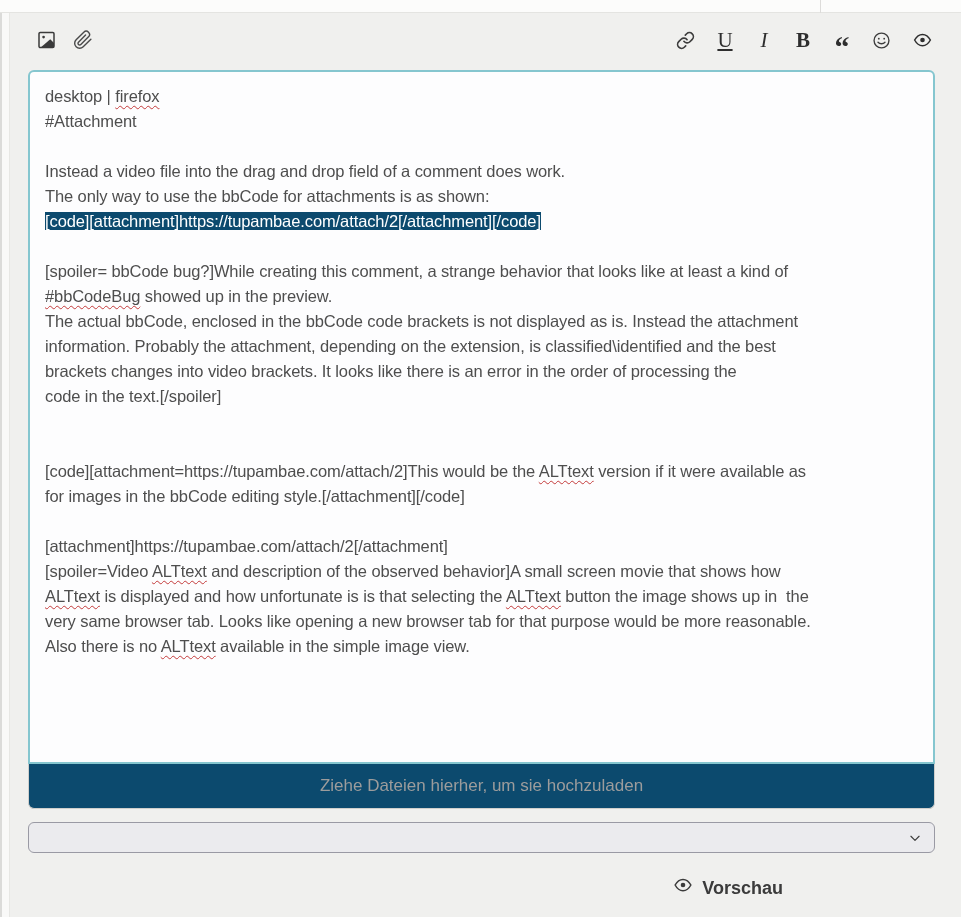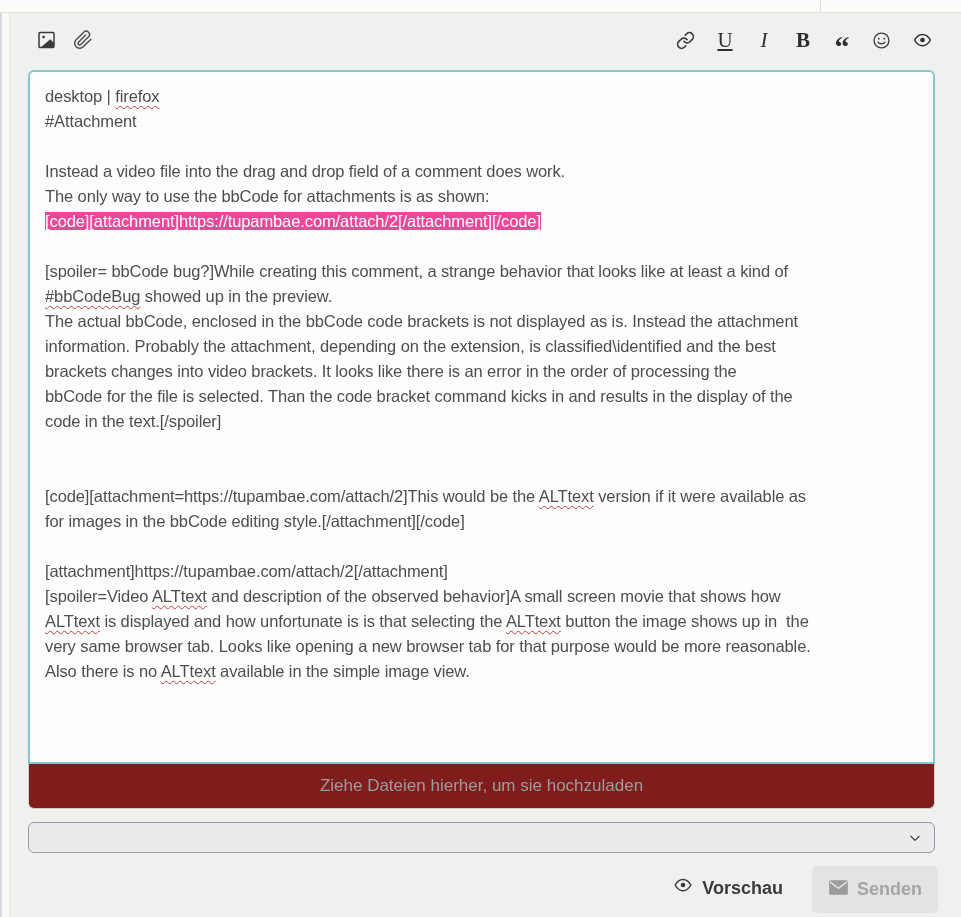--- a/index.html
+++ b/index.html
@@ -47,26 +47,26 @@
     position:absolute; inset:0; padding:12px 15px;
     font-size:16.5px; line-height:25px; color:#4e4e4e;
     letter-spacing:-0.1px; overflow:hidden;
   }
   .line { height:25px; white-space:pre-wrap; }
   .miss {
     text-decoration-line:underline; text-decoration-style:wavy;
     text-decoration-color:#c43b3b; text-decoration-thickness:1px;
     text-underline-offset:3px;
   }
-  .sel { background:#ec4899; color:#ffffff; }
+  .sel { background:#0c4a6e; color:#ffffff; }
 
   
   .dropzone {
     position:absolute; left:28px; top:764px; width:907px; height:45px;
-    background:#7f1d1d; border:1px solid #cfcfcc; border-top:none;
+    background:#0c4a6e; border:1px solid #cfcfcc; border-top:none;
     border-radius:0 0 6px 6px;
     display:flex; align-items:center; justify-content:center;
     color:#9c9c9c; font-size:17px;
   }
 
   
   .select-box {
     position:absolute; left:28px; top:822px; width:907px; height:31px;
     background:#ebebee; border:1px solid #9a9aa4; border-radius:6px;
     display:flex; align-items:center; cursor:pointer;
@@ -157,21 +157,20 @@
       <div class="line">&nbsp;</div>
       <div class="line"><span>Instead a video file into the drag and drop field of a comment does work.</span></div>
       <div class="line"><span>The only way to use the bbCode for attachments is as shown:</span></div>
       <div class="line"><span class="sel">[code][attachment]https://tupambae.com/attach/2[/attachment][/code]</span></div>
       <div class="line">&nbsp;</div>
       <div class="line"><span>[spoiler= bbCode bug?]While creating this comment, a strange behavior that looks like at least a kind of</span></div>
       <div class="line"><span class="miss">#bbCodeBug</span><span> showed up in the preview.</span></div>
       <div class="line"><span>The actual bbCode, enclosed in the bbCode code brackets is not displayed as is. Instead the attachment</span></div>
       <div class="line"><span>information. Probably the attachment, depending on the extension, is classified\identified and the best</span></div>
       <div class="line"><span>brackets changes into video brackets. It looks like there is an error in the order of processing the</span></div>
-      <div class="line"><span>bbCode for the file is selected. Than the code bracket command kicks in and results in the display of the</span></div>
       <div class="line"><span>code in the text.[/spoiler]</span></div>
       <div class="line">&nbsp;</div>
       <div class="line">&nbsp;</div>
       <div class="line"><span>[code][attachment=https://tupambae.com/attach/2]This would be the </span><span class="miss">ALTtext</span><span> version if it were available as</span></div>
       <div class="line"><span>for images in the bbCode editing style.[/attachment][/code]</span></div>
       <div class="line">&nbsp;</div>
       <div class="line"><span>[attachment]https://tupambae.com/attach/2[/attachment]</span></div>
       <div class="line"><span>[spoiler=Video </span><span class="miss">ALTtext</span><span> and description of the observed behavior]A small screen movie that shows how</span></div>
       <div class="line"><span class="miss">ALTtext</span><span> is displayed and how unfortunate is is that selecting the </span><span class="miss">ALTtext</span><span> button the image shows up in  the</span></div>
       <div class="line"><span>very same browser tab. Looks like opening a new browser tab for that purpose would be more reasonable.</span></div>
@@ -195,22 +194,13 @@
 <div class="footer">
   <button class="preview-btn">
     <span>
       <svg width="22" height="18" viewBox="0 0 24 24" fill="none" stroke="#3b3b3b" stroke-width="2">
         <path d="M1.5 12s4-7.5 10.5-7.5S22.5 12 22.5 12s-4 7.5-10.5 7.5S1.5 12 1.5 12z"></path>
         <circle cx="12" cy="12" r="3.1" fill="#3b3b3b" stroke="none"></circle>
       </svg>
     </span>
     <span>Vorschau</span>
   </button>
-  <button class="send-btn">
-    <span>
-      <svg width="21" height="17" viewBox="0 0 24 20" fill="none">
-        <rect x="1" y="1.5" width="22" height="17" rx="1.8" fill="#9b9b9b"></rect>
-        <path d="M2 3.5l10 7.5 10-7.5" stroke="#e3e3e1" stroke-width="1.8" fill="none"></path>
-      </svg>
-    </span>
-    <span>Senden</span>
-  </button>
 </div>
 
 </body></html>

